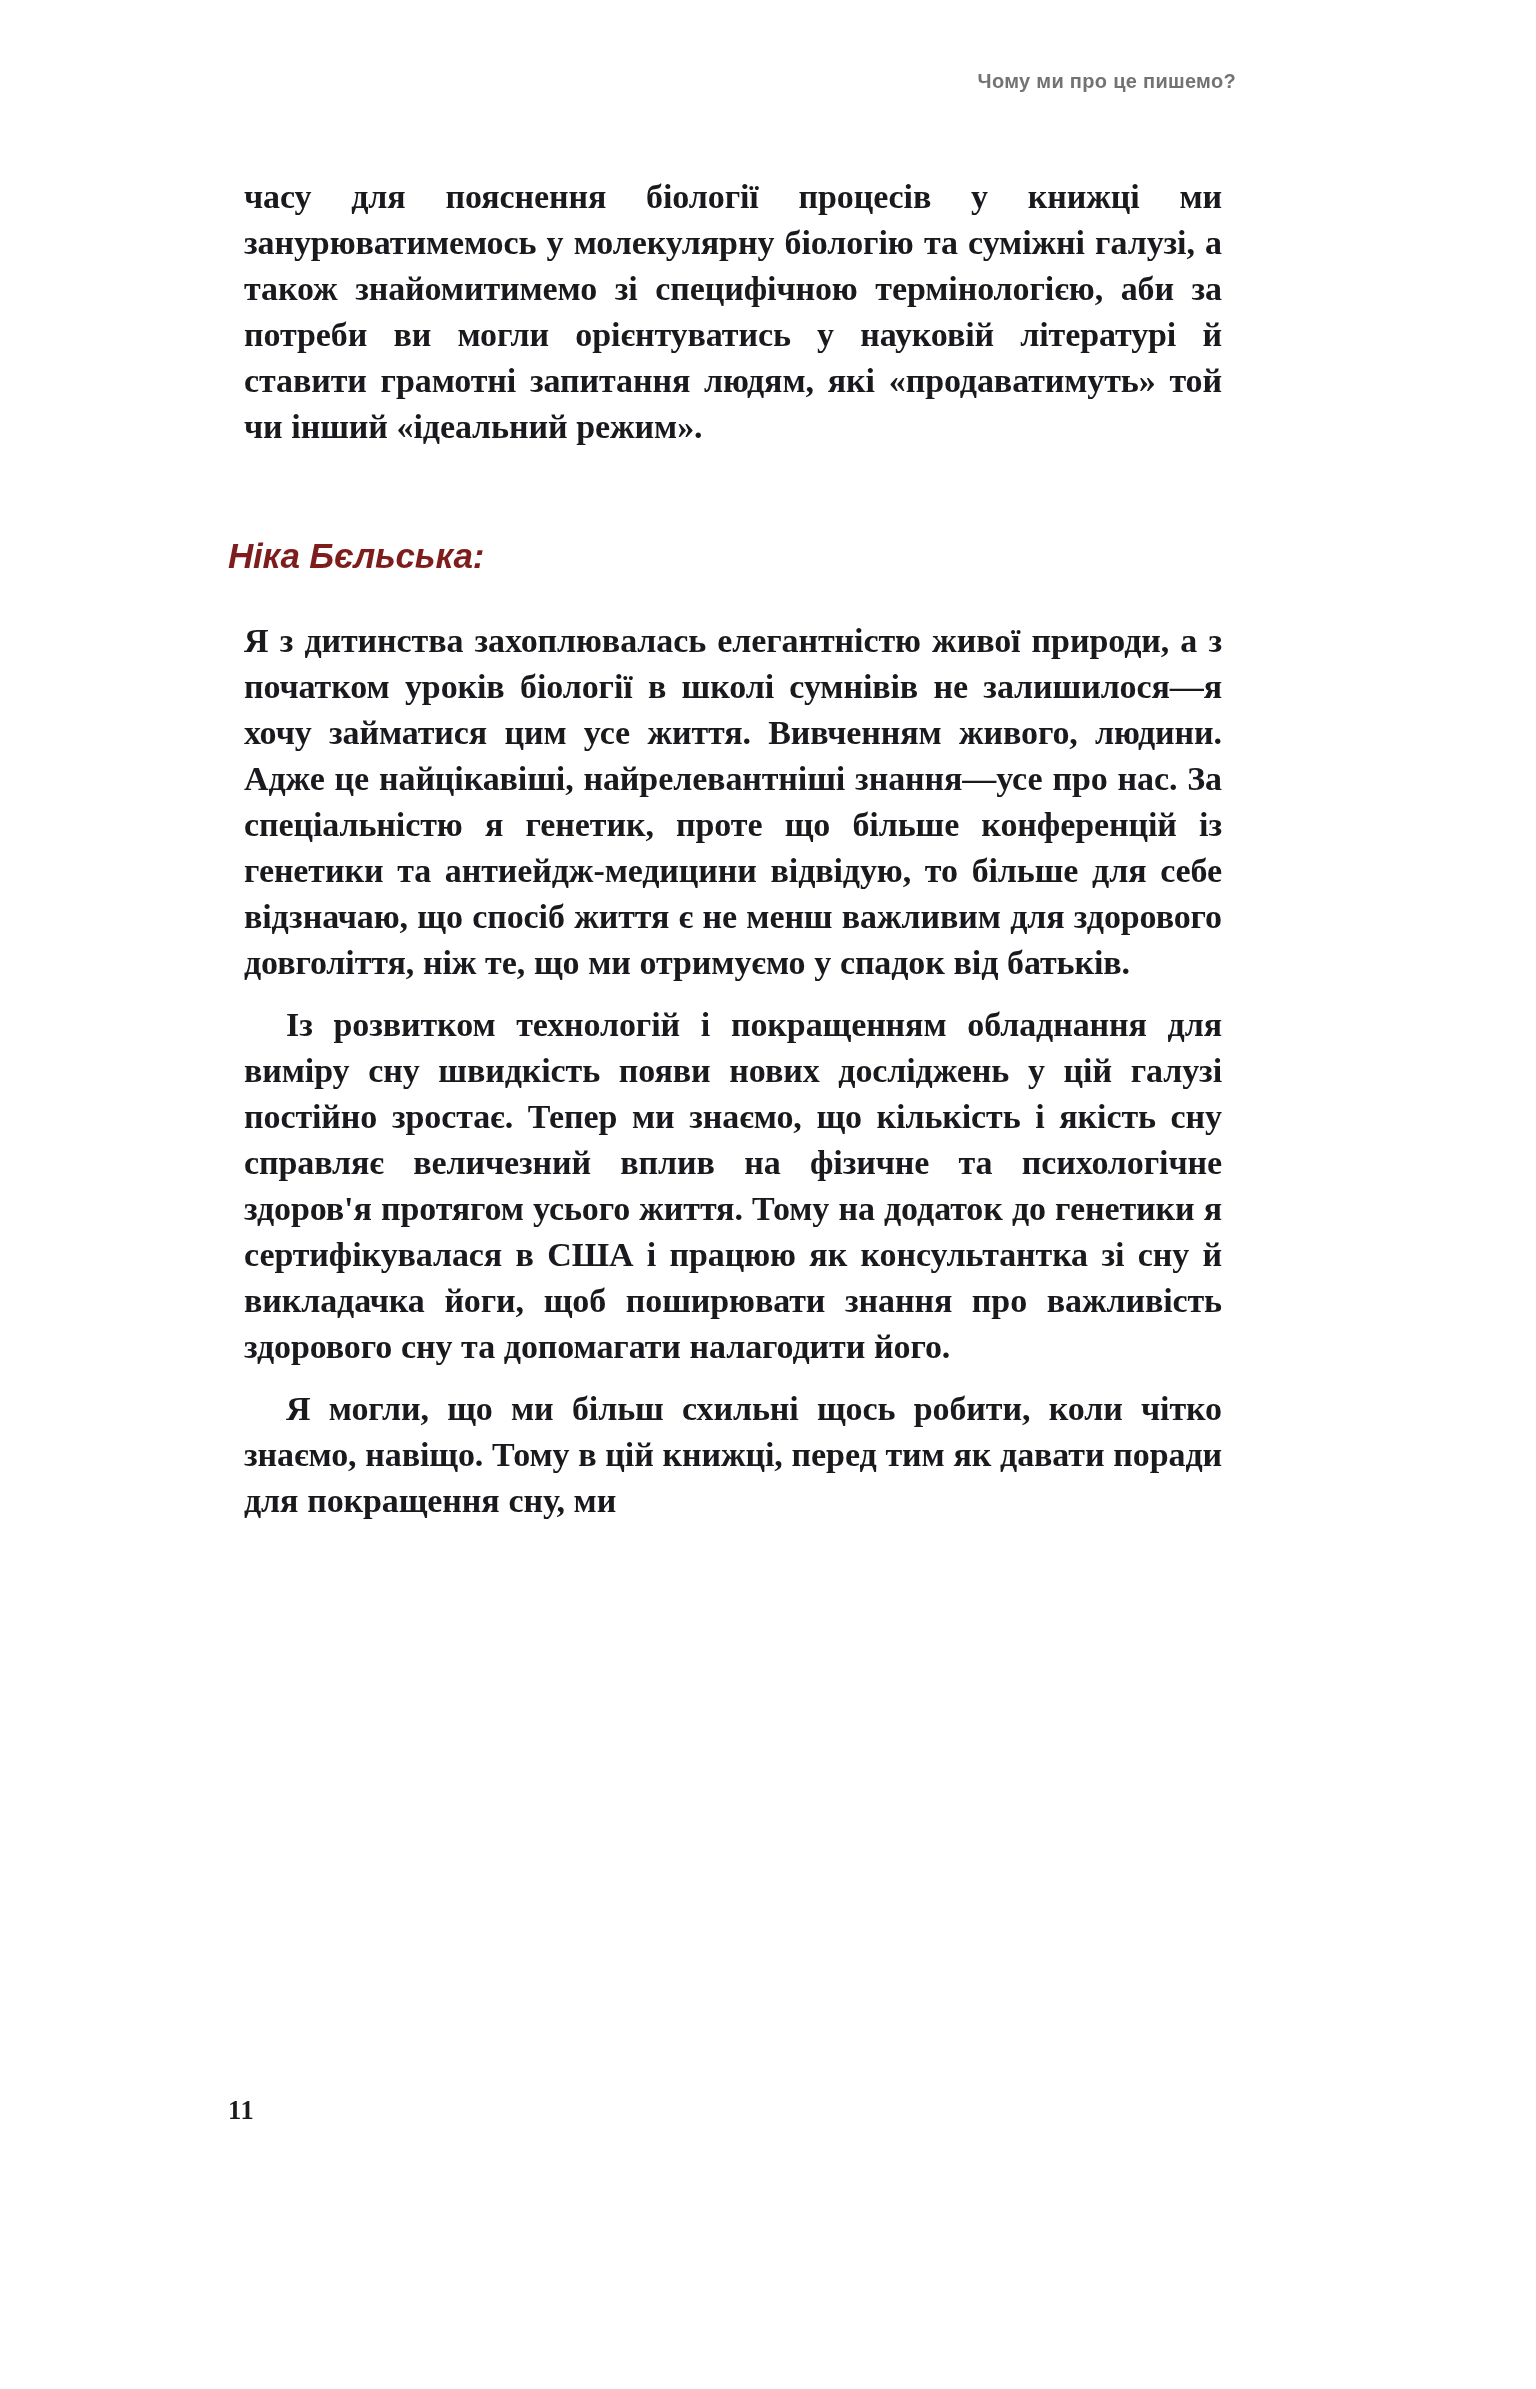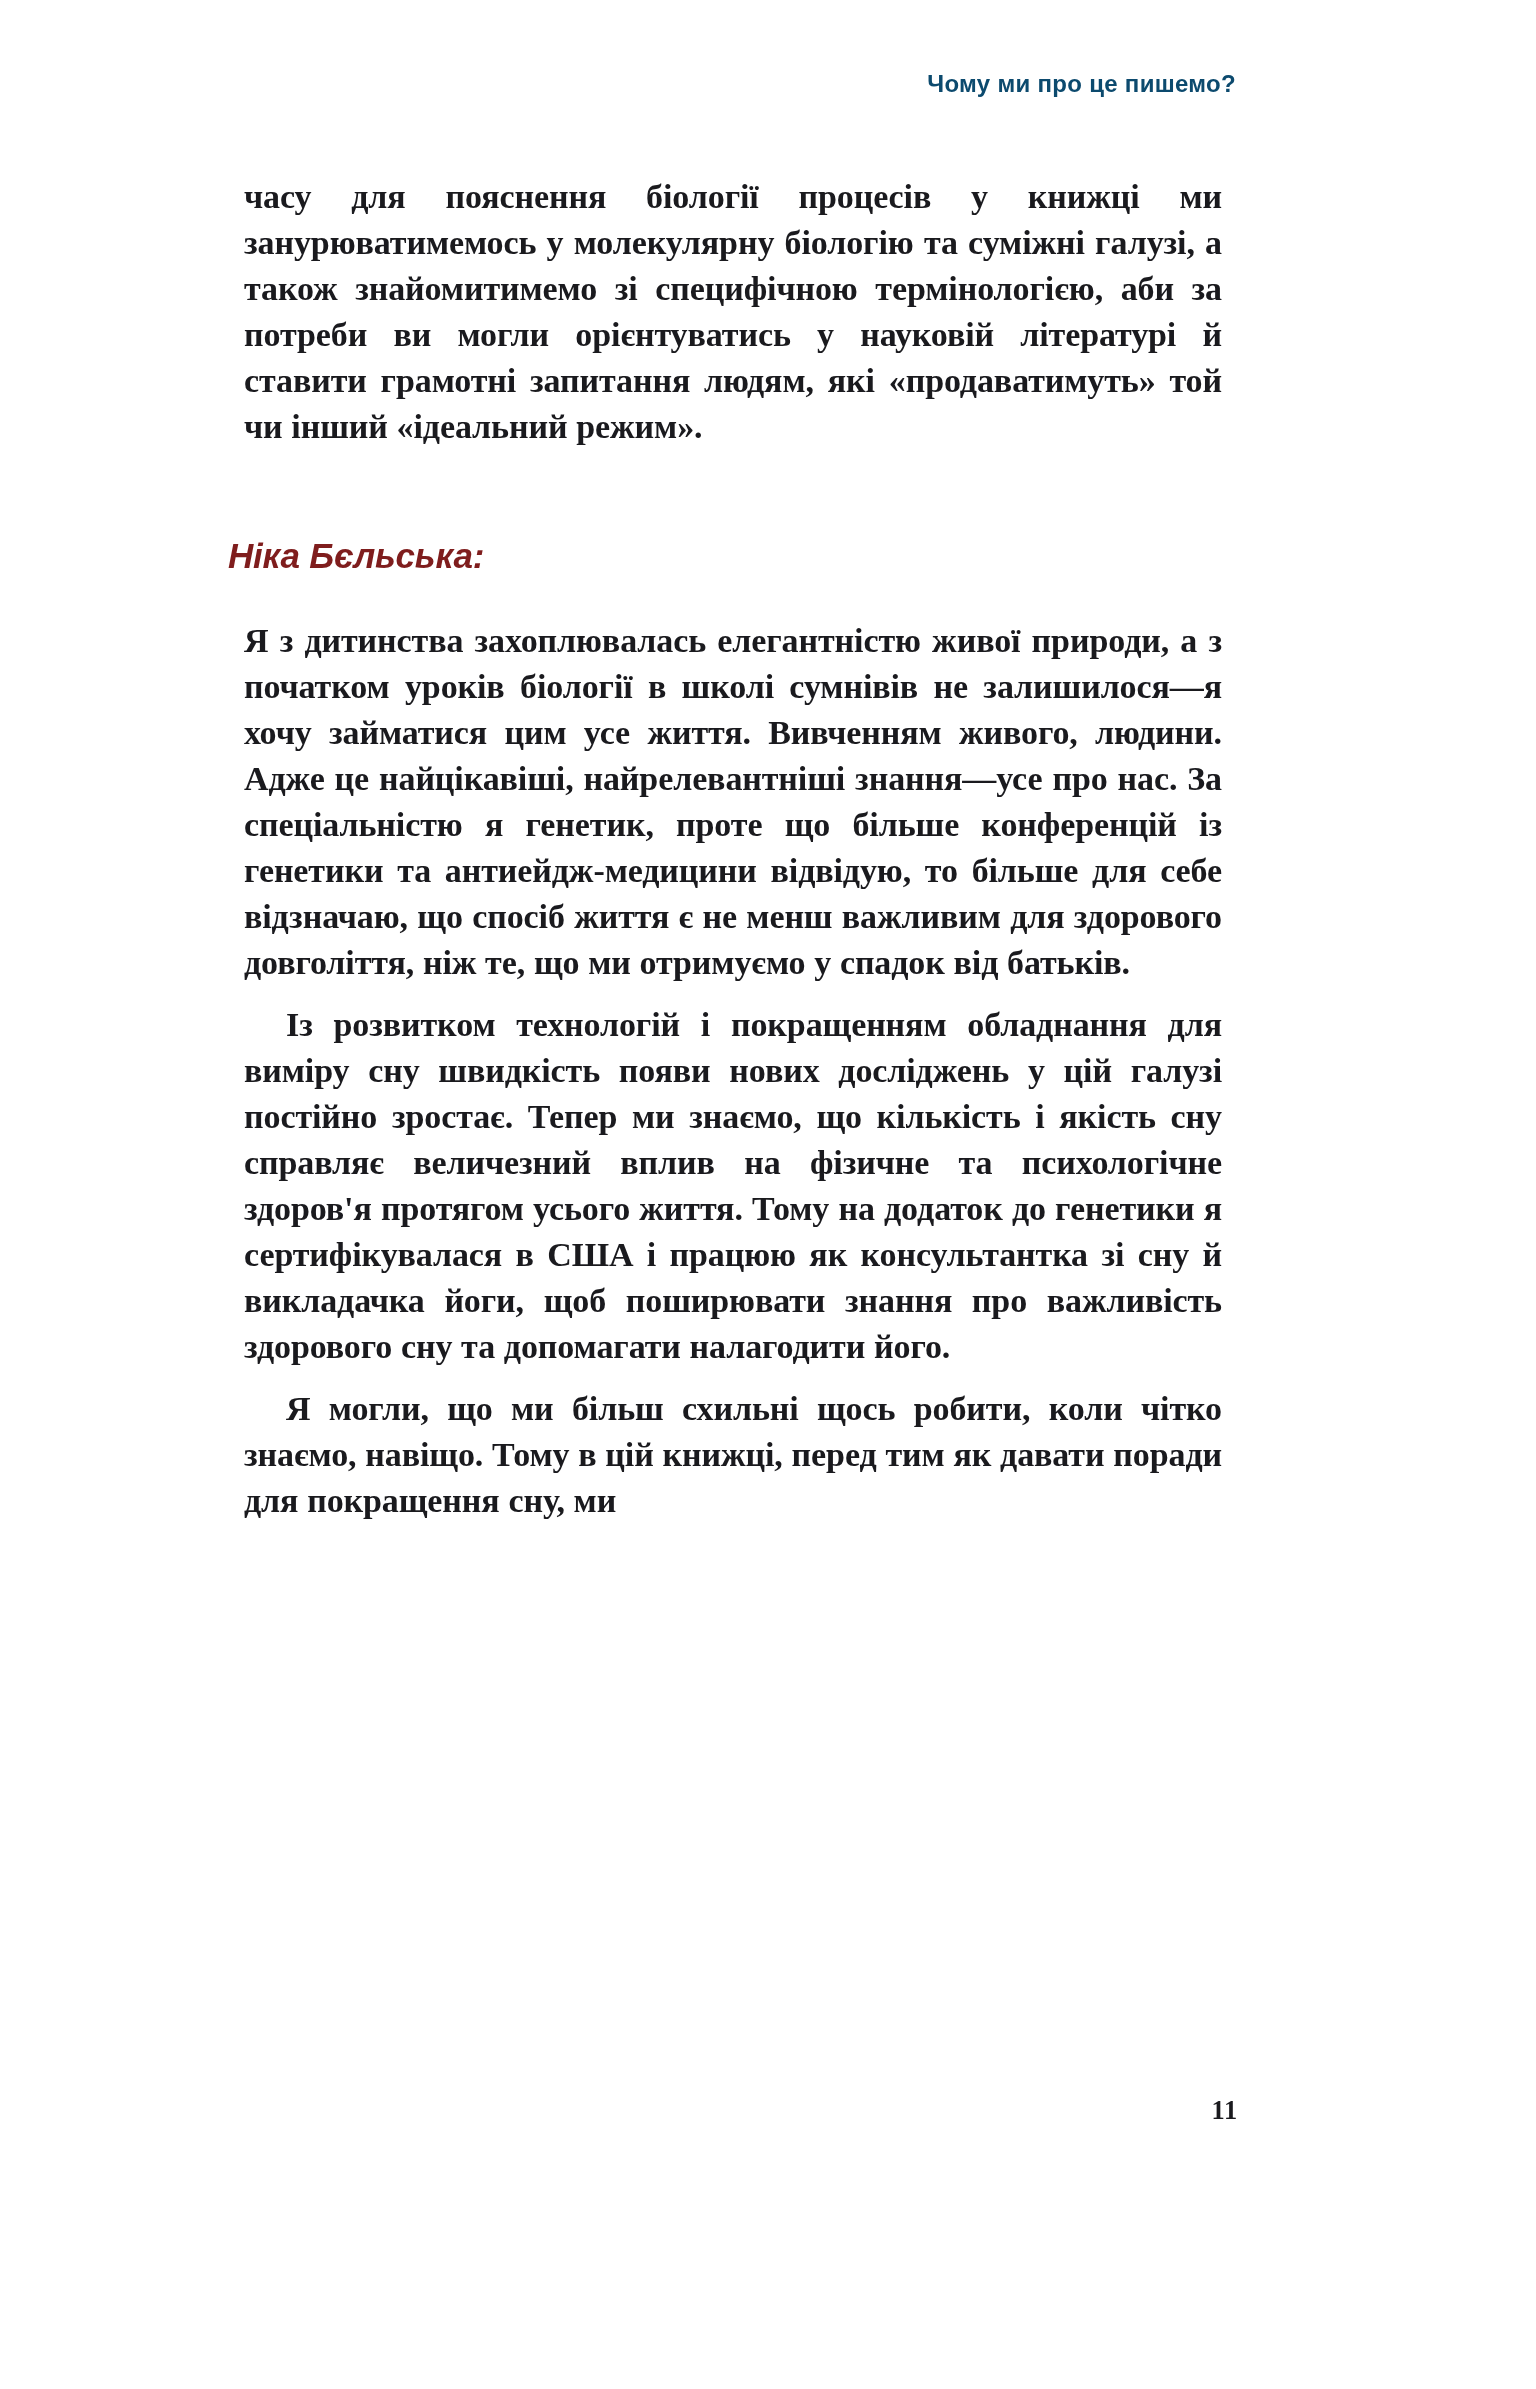--- a/index.html
+++ b/index.html
@@ -25,24 +25,24 @@
   }
 
   
   .running-header {
     position: absolute;
     left: 228px;
     top: 70px;
     width: 1008px;
     text-align: right;
     font-family: "Liberation Sans", "DejaVu Sans", sans-serif;
-    font-size: 24px;
+    font-size: 20px;
     font-weight: 600;
     letter-spacing: 0.3px;
-    color: #0c4a6e;
+    color: #737373;
     white-space: nowrap;
   }
 
   
   .text-column {
     position: absolute;
     left: 228px;
     top: 158px;
     width: 1010px;
   }
@@ -82,21 +82,20 @@
 
   .gap-before-heading { height: 69px; }
   .gap-after-heading  { height: 25px; }
 
   
   .folio {
     position: absolute;
     left: 228px;
     top: 2095px;
     width: 1010px;
-    text-align: right;
     font-family: "Liberation Serif", "DejaVu Serif", serif;
     font-size: 26.4px;
     font-weight: 700;
     letter-spacing: 0.8px;
     color: #1a1a1e;
   }
 </style>
 </head>
 <body>
 

